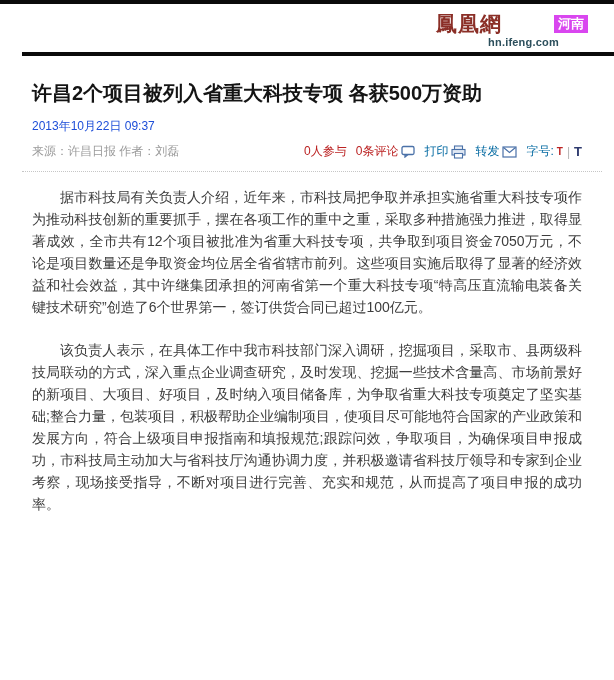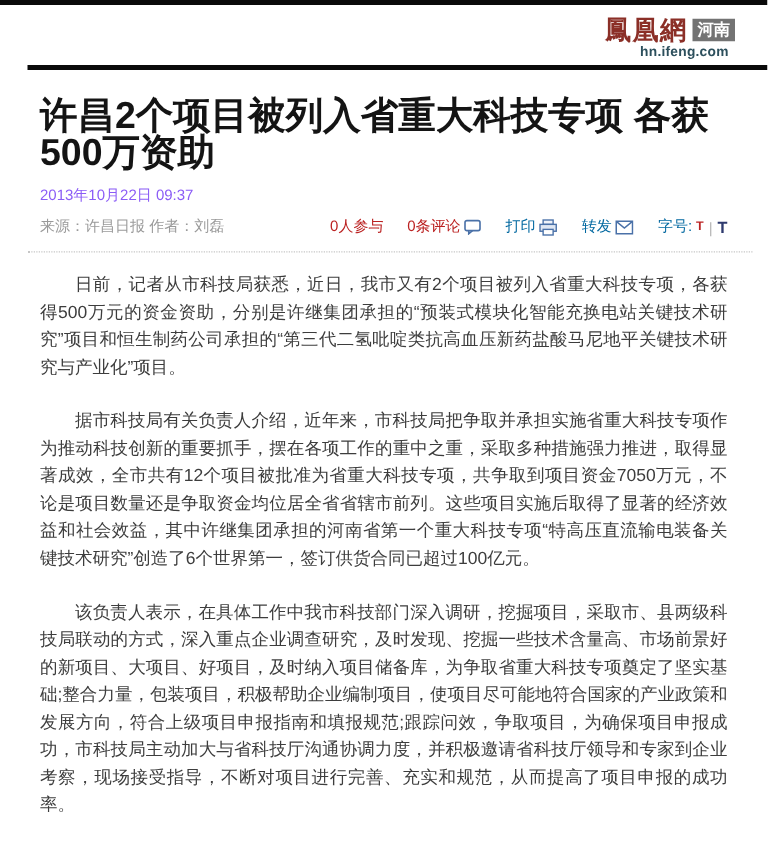--- a/index.html
+++ b/index.html
@@ -9,48 +9,48 @@
     font-family:"Liberation Sans","DejaVu Sans",sans-serif;
     position:relative;
   }
   .topbar { height:4px; background:#0a0a0a; width:100%; }
 
   .header {
     display:flex; justify-content:flex-end; align-items:flex-start;
     padding:9px 10px 0 0; height:48px;
   }
   .logo { display:flex; flex-direction:column; align-items:center; margin-right:16px; cursor:pointer; }
-  .logo-row { display:flex; align-items:center; }
+  .logo-row { display:flex; align-items:center;gap:48px; }
   .brand {
     font-family:"DejaVu Serif","Liberation Serif",serif;
     font-weight:bold; font-size:21px; color:#8b2f27; letter-spacing:1px; line-height:22px;
   }
   .badge {
-    background:#737373; color:#fff; font-size:13px; font-weight:bold;
+    background:#d946ef; color:#fff; font-size:13px; font-weight:bold;
     padding:1px 4px 2px; margin-left:4px; line-height:15px;
   }
   .domain { color:#2c4f5c; font-weight:bold; font-size:11px; margin-top:1px; letter-spacing:0.2px;padding-left:23px; }
 
   .breadcrumb { font-size:12px; color:#5c6e73; margin-top:14px; white-space:nowrap; }
   .breadcrumb .crumb { cursor:pointer; }
   .breadcrumb .sep { margin:0 4px; color:#7d8d91; }
 
   .rule { height:4px; background:#0a0a0a; margin-left:22px; }
 
   .main { padding:0 32px; }
   .title {
-    font-size:30px; font-weight:bold; color:#141414;
+    font-size:20px; font-weight:bold; color:#141414;
     margin-top:22px; line-height:30px;
   }
-  .date { margin-top:10px; font-size:12px; color:#8b5cf6; }
+  .date { margin-top:10px; font-size:12px; color:#1d4ed8; }
   .meta-row {
     display:flex; justify-content:space-between; align-items:flex-start;
     margin-top:8px; font-size:12px; color:#9a9a9a;
   }
-  .toolbar { display:flex; align-items:center; gap:19px; font-size:12px; }
+  .toolbar { display:flex; align-items:center; gap:9px; font-size:12px; }
   .toolbar .item { display:flex; align-items:center; gap:3px; cursor:pointer; white-space:nowrap; }
   .red { color:#bb2222; }
   .navy { color:#0369a1; }
   .tdiv { color:#b5b5b5; margin:0 1px; }
   .t-small { color:#bb2222; font-size:10px; font-weight:bold; }
   .t-large { color:#2e3a6e; font-size:13px; font-weight:bold; }
   .icon-svg { display:inline-block; vertical-align:middle; }
 
   .dotted { border-top:1px dotted #c6c6c6; margin:11px 12px 0 22px; }
 
@@ -119,19 +119,18 @@
         <span class="tdiv">|</span>
         <span class="t-large">T</span>
       </span>
     </div>
   </div>
 </div>
 
 <div class="dotted"></div>
 
 <div class="article">
-  <p>日前，记者从市科技局获悉，近日，我市又有2个项目被列入省重大科技专项，各获得500万元的资金资助，分别是许继集团承担的“预装式模块化智能充换电站关键技术研究”项目和恒生制药公司承担的“第三代二氢吡啶类抗高血压新药盐酸马尼地平关键技术研究与产业化”项目。</p>
   <p>据市科技局有关负责人介绍，近年来，市科技局把争取并承担实施省重大科技专项作为推动科技创新的重要抓手，摆在各项工作的重中之重，采取多种措施强力推进，取得显著成效，全市共有12个项目被批准为省重大科技专项，共争取到项目资金7050万元，不论是项目数量还是争取资金均位居全省省辖市前列。这些项目实施后取得了显著的经济效益和社会效益，其中许继集团承担的河南省第一个重大科技专项“特高压直流输电装备关键技术研究”创造了6个世界第一，签订供货合同已超过100亿元。</p>
   <p class="last">
     <span>该负责人表示，在具体工作中我市科技部门深入调研，挖掘项目，采取市、县两级科技局联动的方式，深入重点企业调查研究，及时发现、挖掘一些技术含量高、市场前景好的新项目、大项目、好项目，及时纳入项目储备库，为争取省重大科技专项奠定了坚实基础;整合力量，包装项目，积极帮助企业编制项目，使项目尽可能地符合国家的产业政策和发展方向，符合上级项目申报指南和填报规范;跟踪问效，争取项目，为确保项目申报成功，市科技局主动加大与省科技厅沟通协调力度，并积极邀请省科技厅领导和专家到企业考察，现场接受指导，不断对项目进行完善、充实和规范，从而提高了项目申报的成功率。</span>
     
   </p>
 </div>
 
 </body></html>

